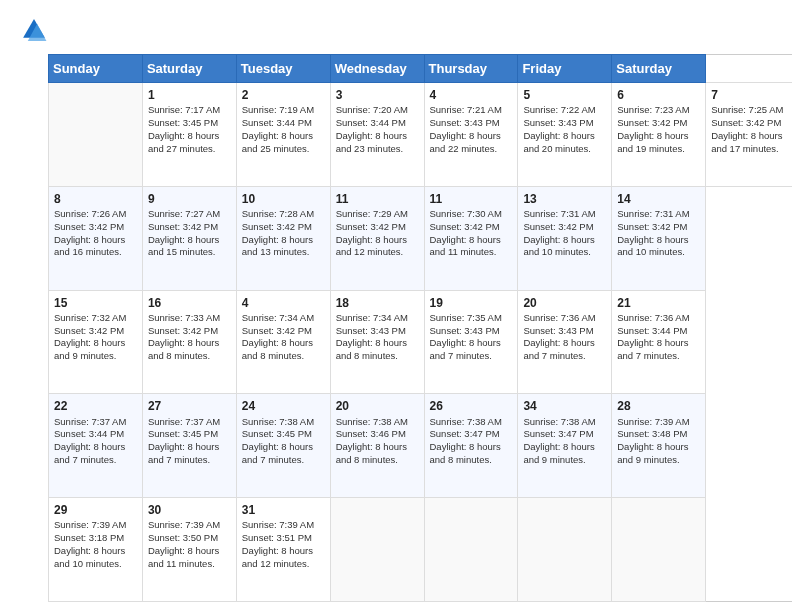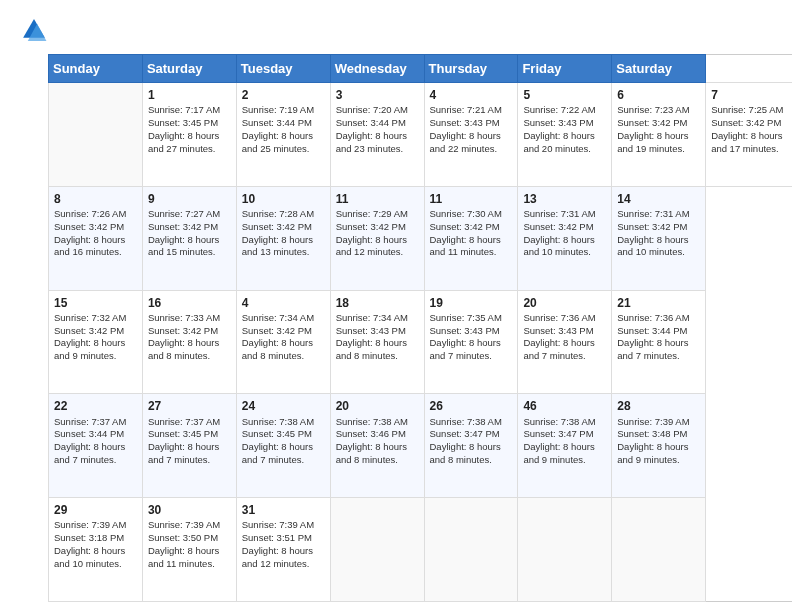--- a/index.html
+++ b/index.html
@@ -154,21 +154,21 @@
           <td><span class="day-num">19</span><span>Sunrise: 7:35 AM</span><br><span>Sunset: 3:43 PM</span><br><span>Daylight: 8 hours and 7 minutes.</span></td>
           <td><span class="day-num">20</span><span>Sunrise: 7:36 AM</span><br><span>Sunset: 3:43 PM</span><br><span>Daylight: 8 hours and 7 minutes.</span></td>
           <td><span class="day-num">21</span><span>Sunrise: 7:36 AM</span><br><span>Sunset: 3:44 PM</span><br><span>Daylight: 8 hours and 7 minutes.</span></td>
         </tr>
         <tr>
           <td><span class="day-num">22</span><span>Sunrise: 7:37 AM</span><br><span>Sunset: 3:44 PM</span><br><span>Daylight: 8 hours and 7 minutes.</span></td>
           <td><span class="day-num">27</span><span>Sunrise: 7:37 AM</span><br><span>Sunset: 3:45 PM</span><br><span>Daylight: 8 hours and 7 minutes.</span></td>
           <td><span class="day-num">24</span><span>Sunrise: 7:38 AM</span><br><span>Sunset: 3:45 PM</span><br><span>Daylight: 8 hours and 7 minutes.</span></td>
           <td><span class="day-num">20</span><span>Sunrise: 7:38 AM</span><br><span>Sunset: 3:46 PM</span><br><span>Daylight: 8 hours and 8 minutes.</span></td>
           <td><span class="day-num">26</span><span>Sunrise: 7:38 AM</span><br><span>Sunset: 3:47 PM</span><br><span>Daylight: 8 hours and 8 minutes.</span></td>
-          <td><span class="day-num">46</span><span>Sunrise: 7:38 AM</span><br><span>Sunset: 3:47 PM</span><br><span>Daylight: 8 hours and 9 minutes.</span></td>
+          <td><span class="day-num">34</span><span>Sunrise: 7:38 AM</span><br><span>Sunset: 3:47 PM</span><br><span>Daylight: 8 hours and 9 minutes.</span></td>
           <td><span class="day-num">28</span><span>Sunrise: 7:39 AM</span><br><span>Sunset: 3:48 PM</span><br><span>Daylight: 8 hours and 9 minutes.</span></td>
         </tr>
         <tr>
           <td><span class="day-num">29</span><span>Sunrise: 7:39 AM</span><br><span>Sunset: 3:18 PM</span><br><span>Daylight: 8 hours and 10 minutes.</span></td>
           <td><span class="day-num">30</span><span>Sunrise: 7:39 AM</span><br><span>Sunset: 3:50 PM</span><br><span>Daylight: 8 hours and 11 minutes.</span></td>
           <td><span class="day-num">31</span><span>Sunrise: 7:39 AM</span><br><span>Sunset: 3:51 PM</span><br><span>Daylight: 8 hours and 12 minutes.</span></td>
           <td class="empty-cell"></td>
           <td class="empty-cell"></td>
           <td class="empty-cell"></td>
           <td class="empty-cell"></td>

